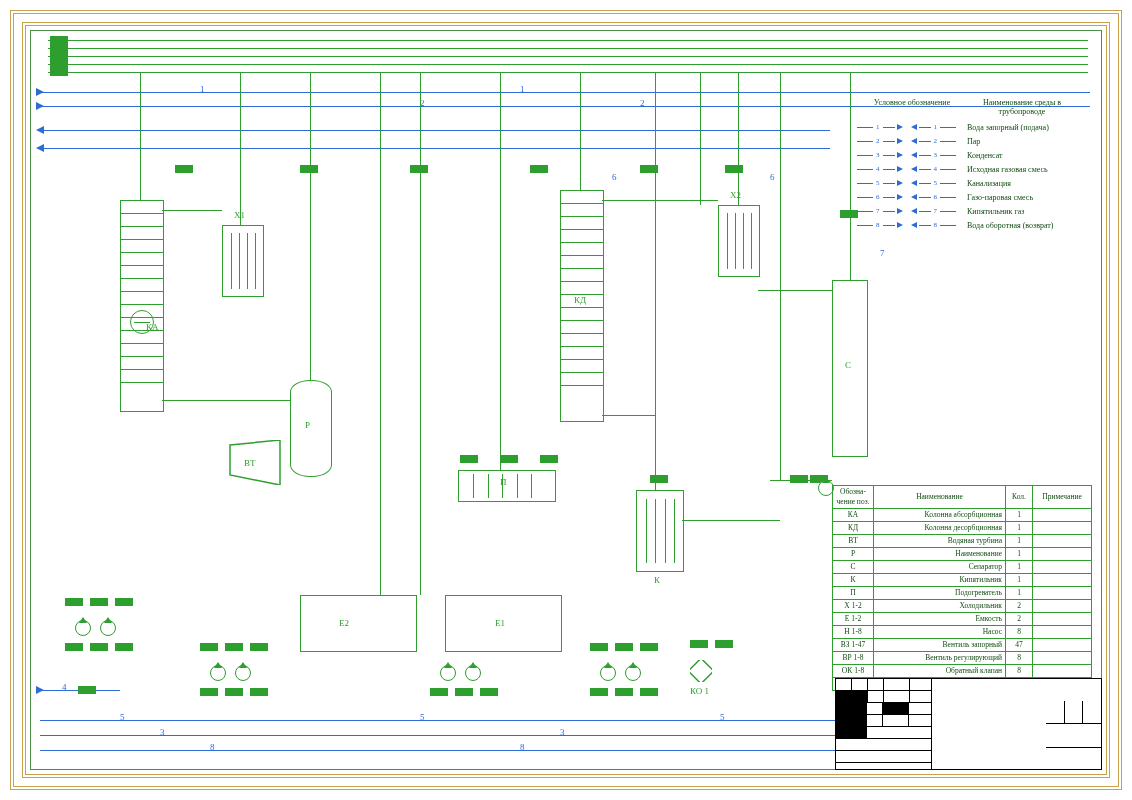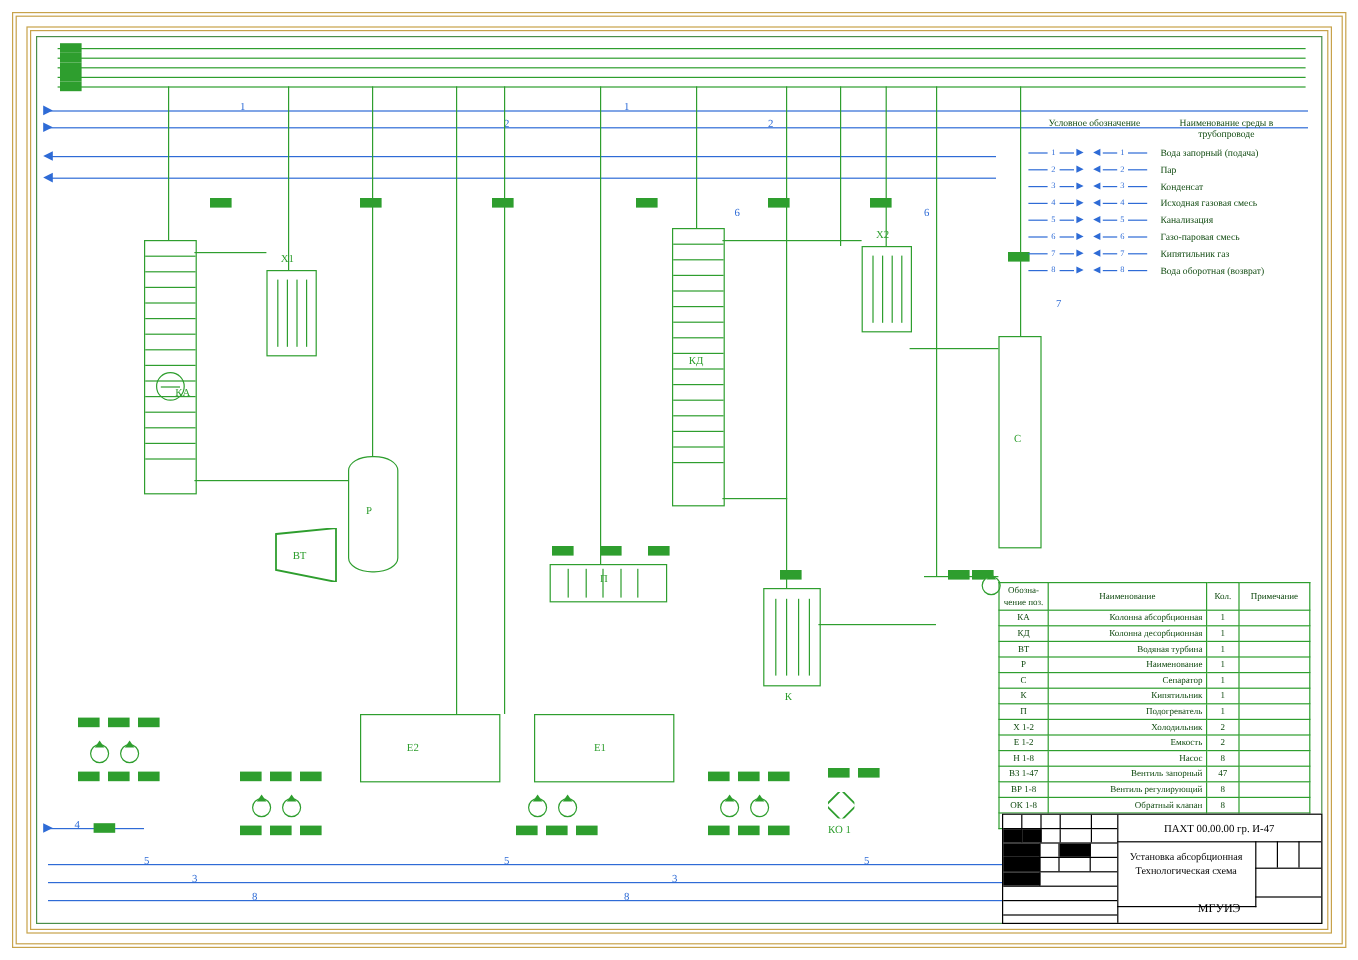--- a/index.html
+++ b/index.html
@@ -518,27 +518,21 @@
           <div style="flex:1;"></div>
       </div>
       <div style="height:11px;border-bottom:1px solid #000;display:flex;">
         <div style="width:30px;border-right:1px solid #000;background:#000;"></div>
         <div style="flex:1;"></div>
       </div>
       <div style="height:11px;border-bottom:1px solid #000;"></div>
       <div style="height:11px;border-bottom:1px solid #000;"></div>
     </div>
 
-    <div style="position:absolute;left:95px;right:0;top:0;height:22px;border-bottom:1px solid #000;text-align:center;line-height:22px;font-size:9px;">ПАХТ 00.00.00 гр. И-47</div>
-    <div style="position:absolute;left:95px;top:22px;width:115px;height:46px;border-bottom:1px solid #000;border-right:1px solid #000;text-align:center;padding-top:8px;font-size:8.5px;line-height:11px;">
-      <div>Установка абсорбционная</div>
-      <div>Технологическая схема</div>
-    </div>
     <div style="position:absolute;right:0;top:22px;width:55px;height:22px;border-bottom:1px solid #000;display:flex;">
       <div style="flex:1;border-right:1px solid #000;"></div>
         <div style="flex:1;border-right:1px solid #000;"></div>
         <div style="flex:1;"></div>
     </div>
     <div style="position:absolute;right:0;top:44px;width:55px;height:24px;border-bottom:1px solid #000;"></div>
-    <div style="position:absolute;left:95px;right:0;bottom:0;height:22px;text-align:center;line-height:22px;font-size:10px;">МГУИЭ</div>
   </div>
 
 </div>
 
 </body></html>

